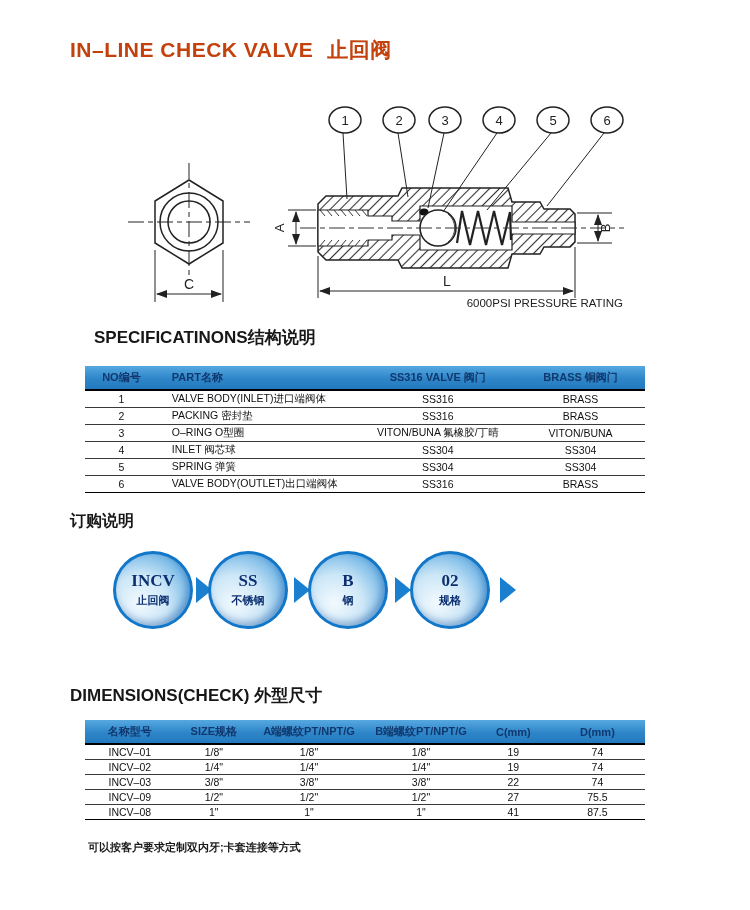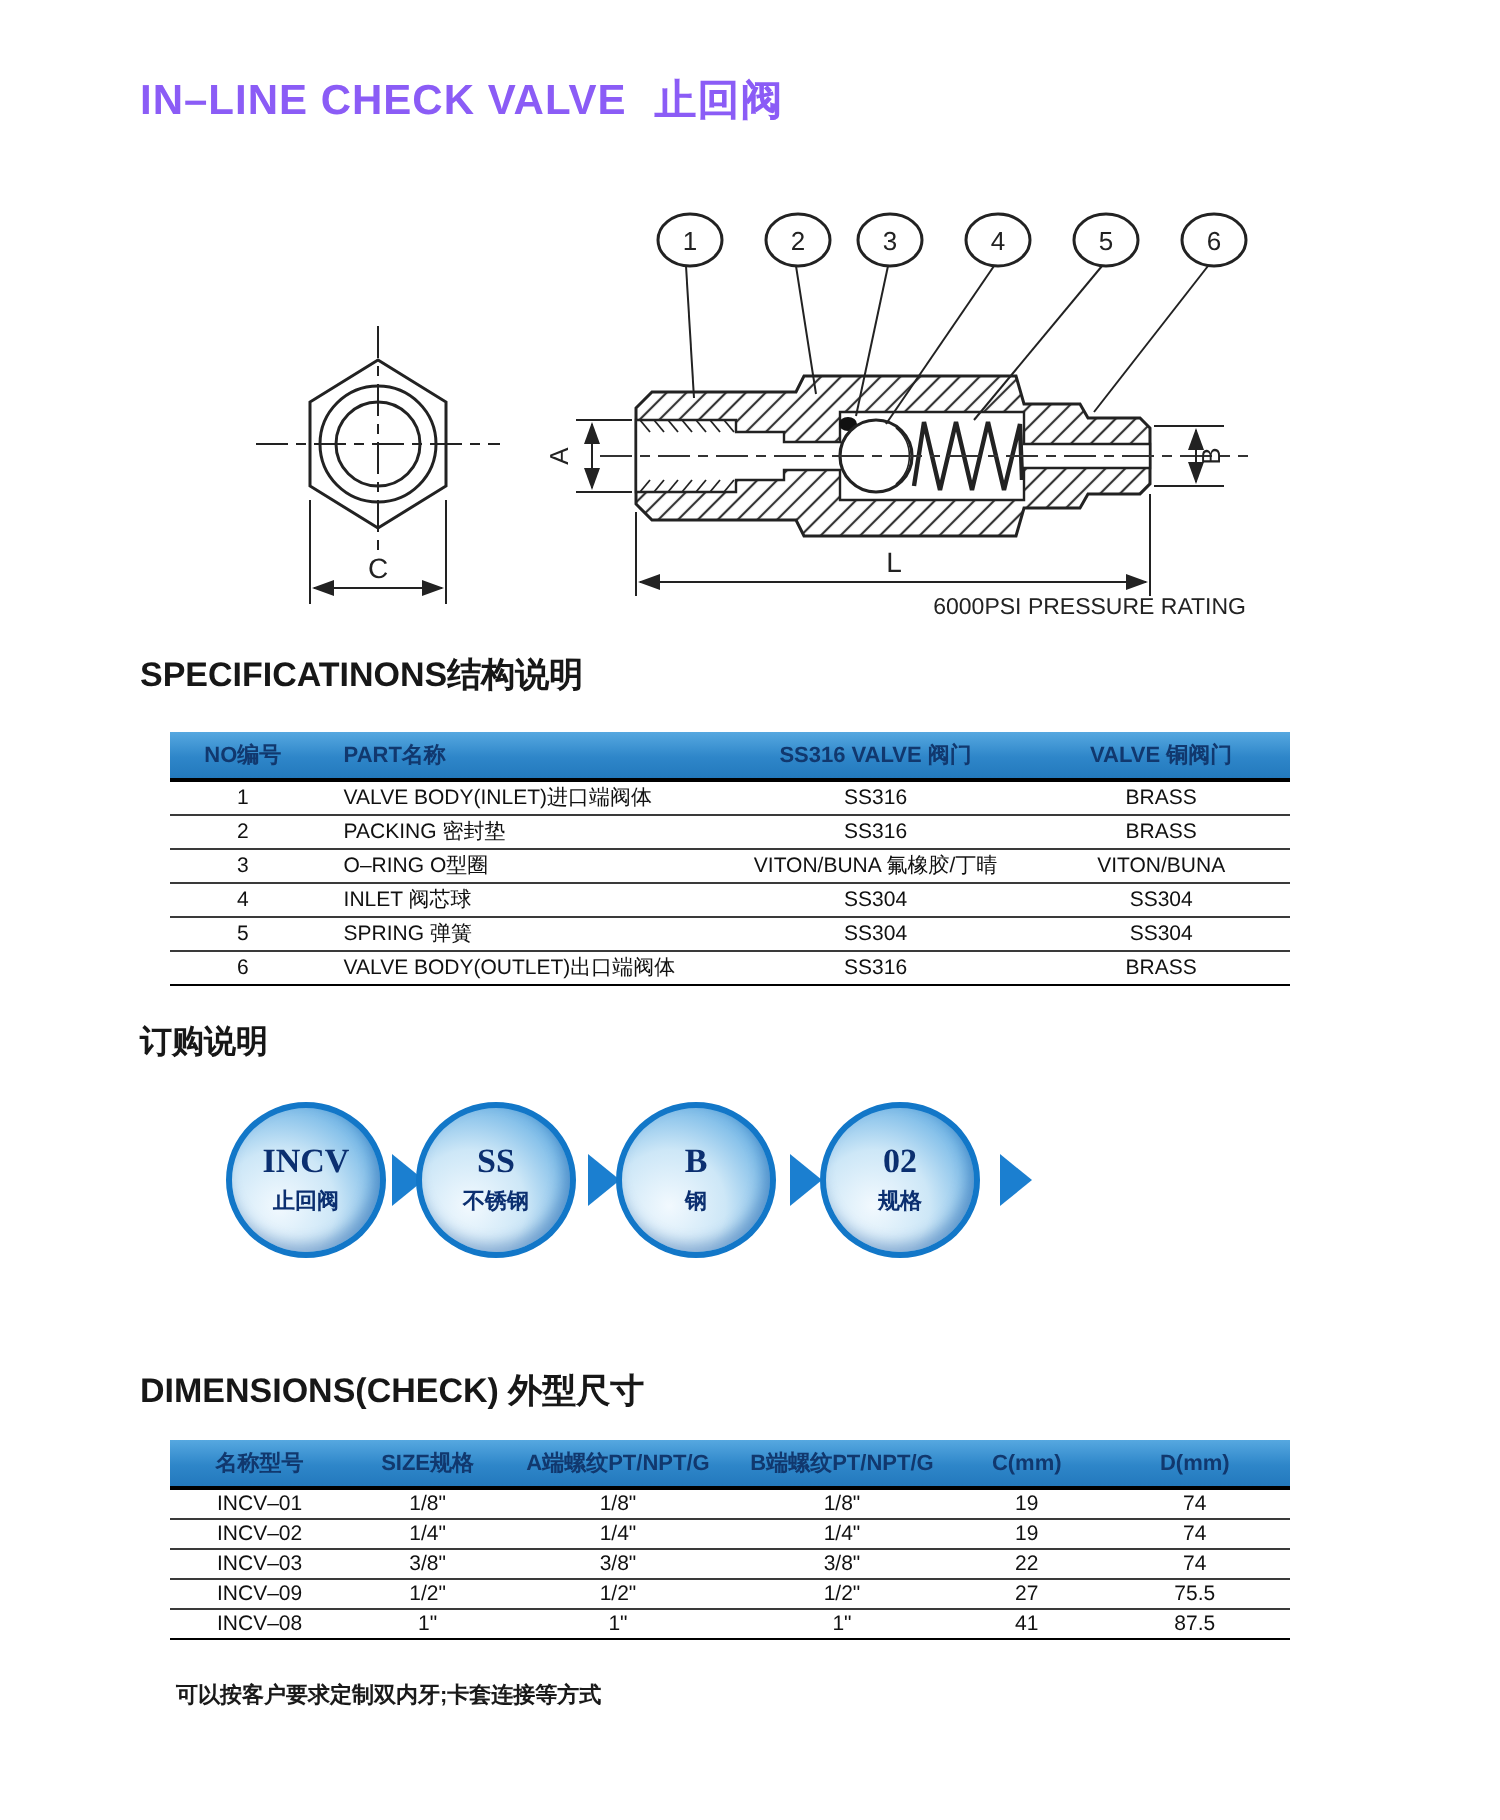--- a/index.html
+++ b/index.html
@@ -2,27 +2,27 @@
 <html><head>
 <meta charset="utf-8">
 <style>
   html,body { margin:0; padding:0; background:#ffffff; }
   .page {
     position:relative; width:750px; height:910px; background:#fff;
     font-family:"Liberation Sans", sans-serif; color:#111; overflow:hidden;
   }
   .page-title {
     position:absolute; left:70px; top:36px; font-size:21px; font-weight:bold;
-    letter-spacing:0.5px; color:#8b5cf6;
+    letter-spacing:0.5px; color:#c2410c;
   }
   .page-title .zh { margin-left:14px; }
   .section-heading {
     position:absolute; left:70px; font-size:17px; font-weight:bold; color:#171717;
   }
-  #spec-heading { top:326px; }
+  #spec-heading { top:326px;margin-left:24px; }
   #order-heading { top:511px; font-size:16px; }
   #dim-heading { top:684px; }
 
   
   #drawing { position:absolute; left:0; top:95px; }
 
   
   .data-table {
     position:absolute; left:85px; width:560px; border-collapse:collapse;
     font-size:10.5px; color:#111;
@@ -194,21 +194,21 @@
         <col style="width:13%">
         <col style="width:36%">
         <col style="width:28%">
         <col style="width:23%">
       </colgroup>
     <thead>
         <tr>
           <th>NO编号</th>
           <th>PART名称</th>
           <th>SS316 VALVE 阀门</th>
-          <th>VALVE 铜阀门</th>
+          <th>BRASS 铜阀门</th>
         </tr>
       </thead>
     <tbody>
         <tr>
           <td>1</td>
           <td>VALVE BODY(INLET)进口端阀体</td>
           <td>SS316</td>
           <td>BRASS</td>
         </tr>
         <tr>

